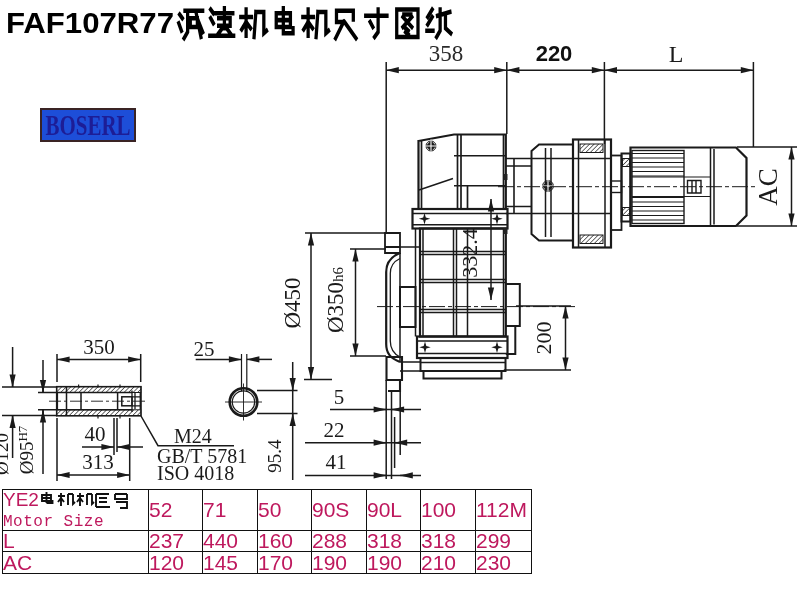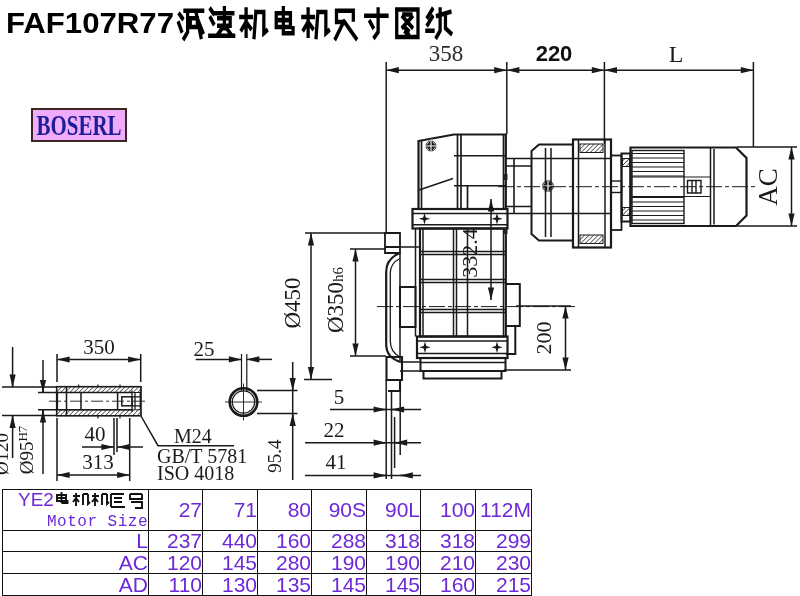--- a/index.html
+++ b/index.html
@@ -1,22 +1,22 @@
 <!DOCTYPE html>
 <html><head>
 <meta charset="utf-8">
 <style>
   html,body{margin:0;padding:0;background:#fff;}
   #page{position:relative;width:800px;height:596px;background:#fff;overflow:hidden;
         font-family:"Liberation Sans",sans-serif;text-decoration:underline;}
-  #logo{position:absolute;left:31px;top:108px;width:92px;height:30px;
-        border:2.5px solid #3a2424;background:#f0abfc;text-align:right;}
+  #logo{position:absolute;left:40px;top:108px;width:92px;height:30px;
+        border:2.5px solid #3a2424;background:#1d4ed8;text-align:right;}
   table.t{position:absolute;left:2px;top:489px;border-collapse:collapse;table-layout:fixed;}
-  table.t td{border:1.7px solid #111;text-align:right;vertical-align:middle;
-        padding:0;font-size:21px;color:#6d28d9;line-height:18px;}
+  table.t td{border:1.7px solid #111;text-align:left;vertical-align:middle;
+        padding:0;font-size:21px;color:#be185d;line-height:18px;}
   .hdr{font-size:20px;}
 </style>
 </head>
 <body>
 <div id="page">
 
 <svg id="titlesvg" style="position:absolute;left:0;top:0" width="470" height="46" viewBox="0 0 470 46">
 
   <text x="6" y="32.5" font-family="Liberation Sans" font-weight="bold" font-size="29.5px" fill="#000" textLength="168" lengthAdjust="spacingAndGlyphs">FAF107R77</text>
 
@@ -346,53 +346,43 @@
             <path d="M4,4 h9 v6 h-9 z M4,7 h9 M8.5,1 v11 M8.5,12 h6 v-3"></path>
             <path d="M20,5 h7 M23,2 v13 M23,7 l-3,4 M23,7 l3,4 M30,3 h5 M30,3 v11 M35,3 v10 l2,-2"></path>
             <path d="M39,5 h7 M42,2 v13 M42,7 l-3,4 M42,7 l3,4 M49,3 h5 M49,3 v11 M54,3 v10 l2,-2"></path>
             <path d="M58,3 h13 M58,3 v13 M61,7 h8 M61,11 h8 M58,16 h14"></path>
             <path d="M77,3 h12 M77,3 v5 h12 v-5 M78,11 h11 v6 h-7"></path>
           </g>
         </svg>
       </span><br>
       <span style="font-family:'Liberation Mono',monospace;font-size:16px;line-height:15px;letter-spacing:0.5px;">Motor Size</span>
     </td>
-    <td class="hdr">27</td>
+    <td class="hdr">52</td>
           <td class="hdr">71</td>
-          <td class="hdr">80</td>
+          <td class="hdr">50</td>
           <td class="hdr">90S</td>
           <td class="hdr">90L</td>
           <td class="hdr">100</td>
           <td class="hdr">112M</td>
   </tr>
   <tr style="height:21px">
           <td>L</td>
           <td>237</td>
           <td>440</td>
           <td>160</td>
           <td>288</td>
           <td>318</td>
           <td>318</td>
           <td>299</td>
         </tr>
   <tr style="height:22px">
           <td>AC</td>
           <td>120</td>
           <td>145</td>
-          <td>280</td>
+          <td>170</td>
           <td>190</td>
           <td>190</td>
           <td>210</td>
           <td>230</td>
         </tr>
-  <tr style="height:22px">
-          <td>AD</td>
-          <td>110</td>
-          <td>130</td>
-          <td>135</td>
-          <td>145</td>
-          <td>145</td>
-          <td>160</td>
-          <td>215</td>
-        </tr>
 </tbody>
     </table>
 </div>
 
 </body></html>

